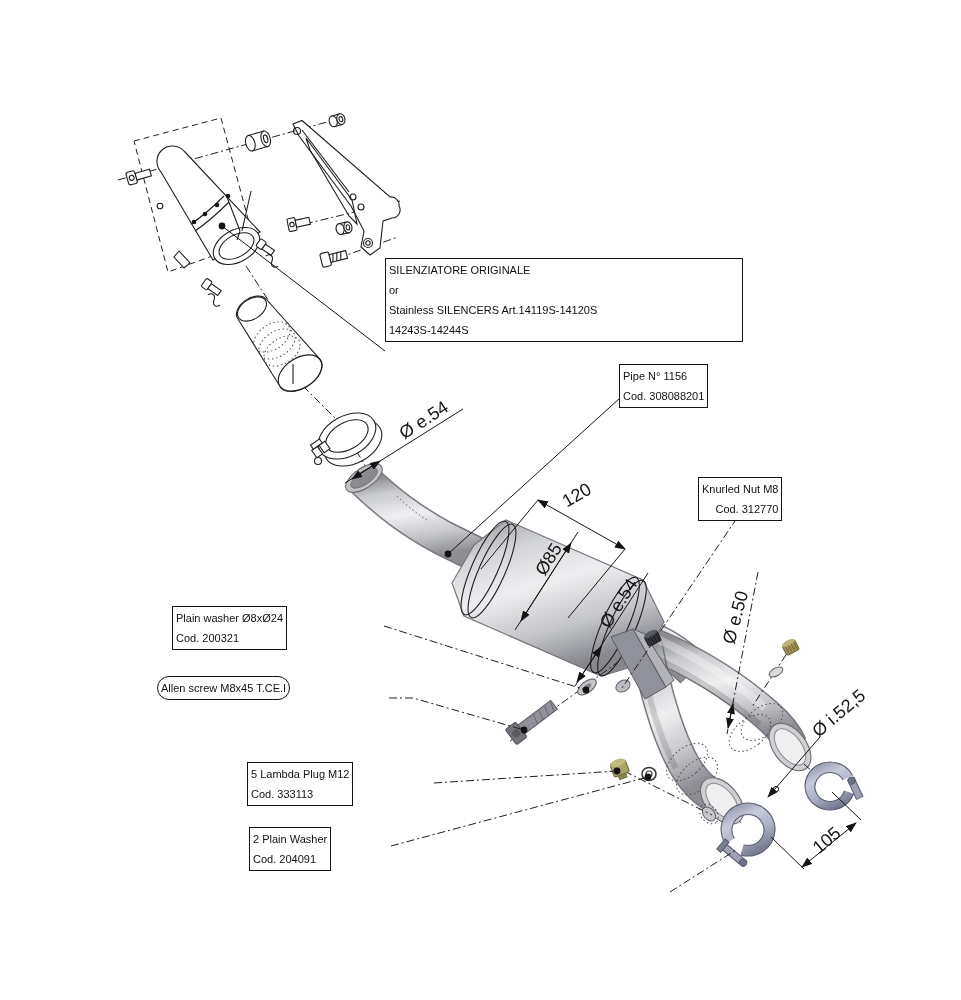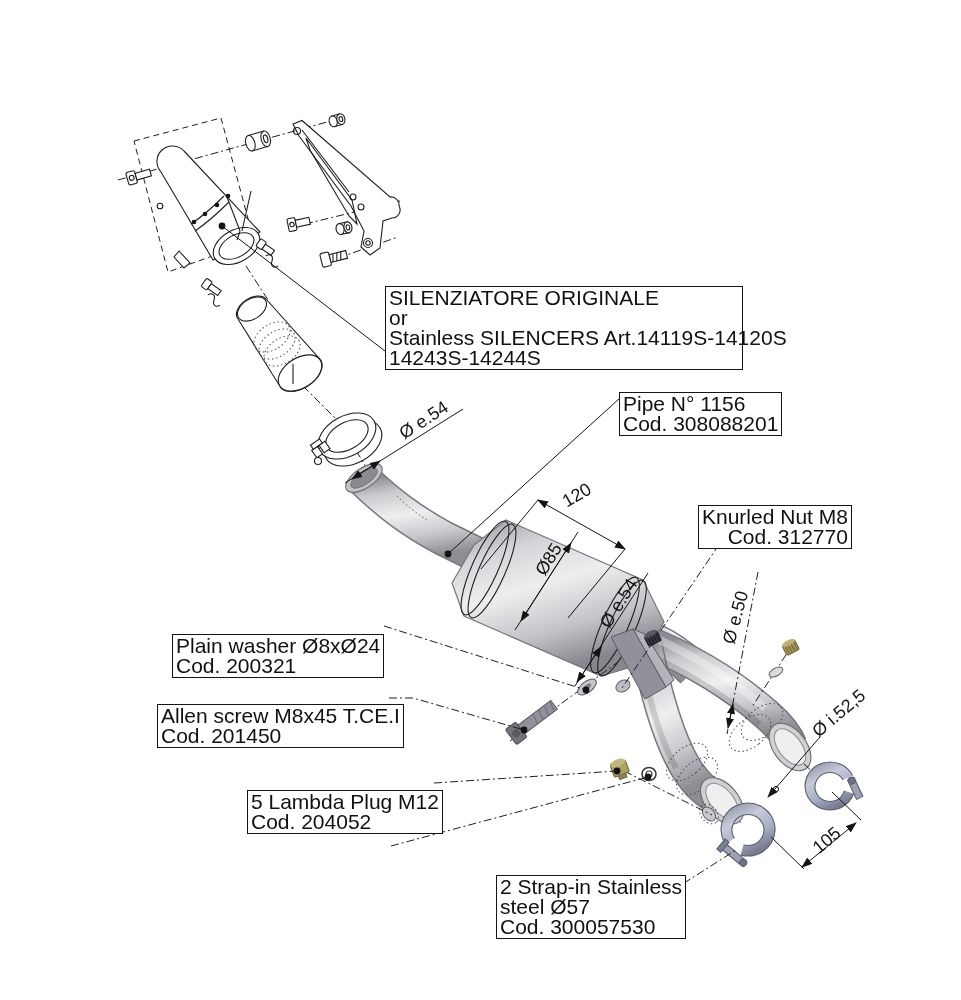--- a/index.html
+++ b/index.html
@@ -3,21 +3,21 @@
 <meta charset="utf-8">
 <style>
   html,body{margin:0;padding:0;background:#ffffff;}
   .canvas{
     position:relative;width:961px;height:1000px;background:#ffffff;overflow:hidden;
     font-family:"Liberation Sans",sans-serif;color:#111;
   }
   .canvas svg{position:absolute;left:0;top:0;}
   .lbl{
     position:absolute;background:#ffffff;border:1.4px solid #141414;
-    font-size:21px;line-height:20px;padding:1px 3px;white-space:nowrap;margin-top:28px;
+    font-size:11px;line-height:20px;padding:1px 3px;white-space:nowrap;
   }
   .lbl div{white-space:nowrap;}
   .dim{
     position:absolute;font-size:18px;white-space:nowrap;text-align:center;
     transform-origin:center center;color:#141414;
   }
   
   .ln{stroke:#1f1f23;stroke-width:1.1;fill:none;}
   .wf{stroke:#1f1f23;stroke-width:1.1;fill:#ffffff;}
   .dash{stroke:#1f1f23;stroke-width:1;fill:none;stroke-dasharray:8 3 2 3;}
@@ -336,36 +336,34 @@
   <div class="lbl" style="left:698px;top:477px;text-align:right;">
     <div>Knurled Nut M8</div>
     <div>Cod. 312770</div>
   </div>
 
   <div class="lbl" style="left:172px;top:606px;">
     <div>Plain washer Ø8xØ24</div>
     <div>Cod. 200321</div>
   </div>
 
-  <div class="lbl" style="left:157px;top:676px;">
+  <div class="lbl" style="left:157px;top:676px;border-radius:16px;">
     <div>Allen screw M8x45 T.CE.I</div>
-    <div>Cod. 201450</div>
   </div>
 
   <div class="lbl" style="left:247px;top:762px;">
     <div>5 Lambda Plug M12</div>
-    <div>Cod. 204052</div>
-  </div>
-
-
-  <div class="lbl" style="left:496px;top:847px;">
-    <div>2 Strap-in Stainless</div>
-    <div>steel Ø57</div>
-    <div>Cod. 300057530</div>
-  </div>
+    <div>Cod. 333113</div>
+  </div>
+
+  <div class="lbl" style="left:249px;top:827px;">
+    <div>2 Plain Washer</div>
+    <div>Cod. 204091</div>
+  </div>
+
 
   <div class="dim" style="left:388px;top:410px;width:72px;transform:rotate(-33deg);">Ø e.54</div>
   <div class="dim" style="left:552px;top:485px;width:50px;transform:rotate(-30deg);">120</div>
   <div class="dim" style="left:519px;top:549px;width:60px;transform:rotate(-58deg);">Ø85</div>
   <div class="dim" style="left:583px;top:593px;width:72px;transform:rotate(-58deg);">Ø e.54</div>
   <div class="dim" style="left:700px;top:607px;width:72px;transform:rotate(-75deg);">Ø e.50</div>
   <div class="dim" style="left:798px;top:703px;width:82px;transform:rotate(-40deg);">Ø i.52,5</div>
   <div class="dim" style="left:802px;top:830px;width:50px;transform:rotate(-40deg);">105</div>
 
 </div>

